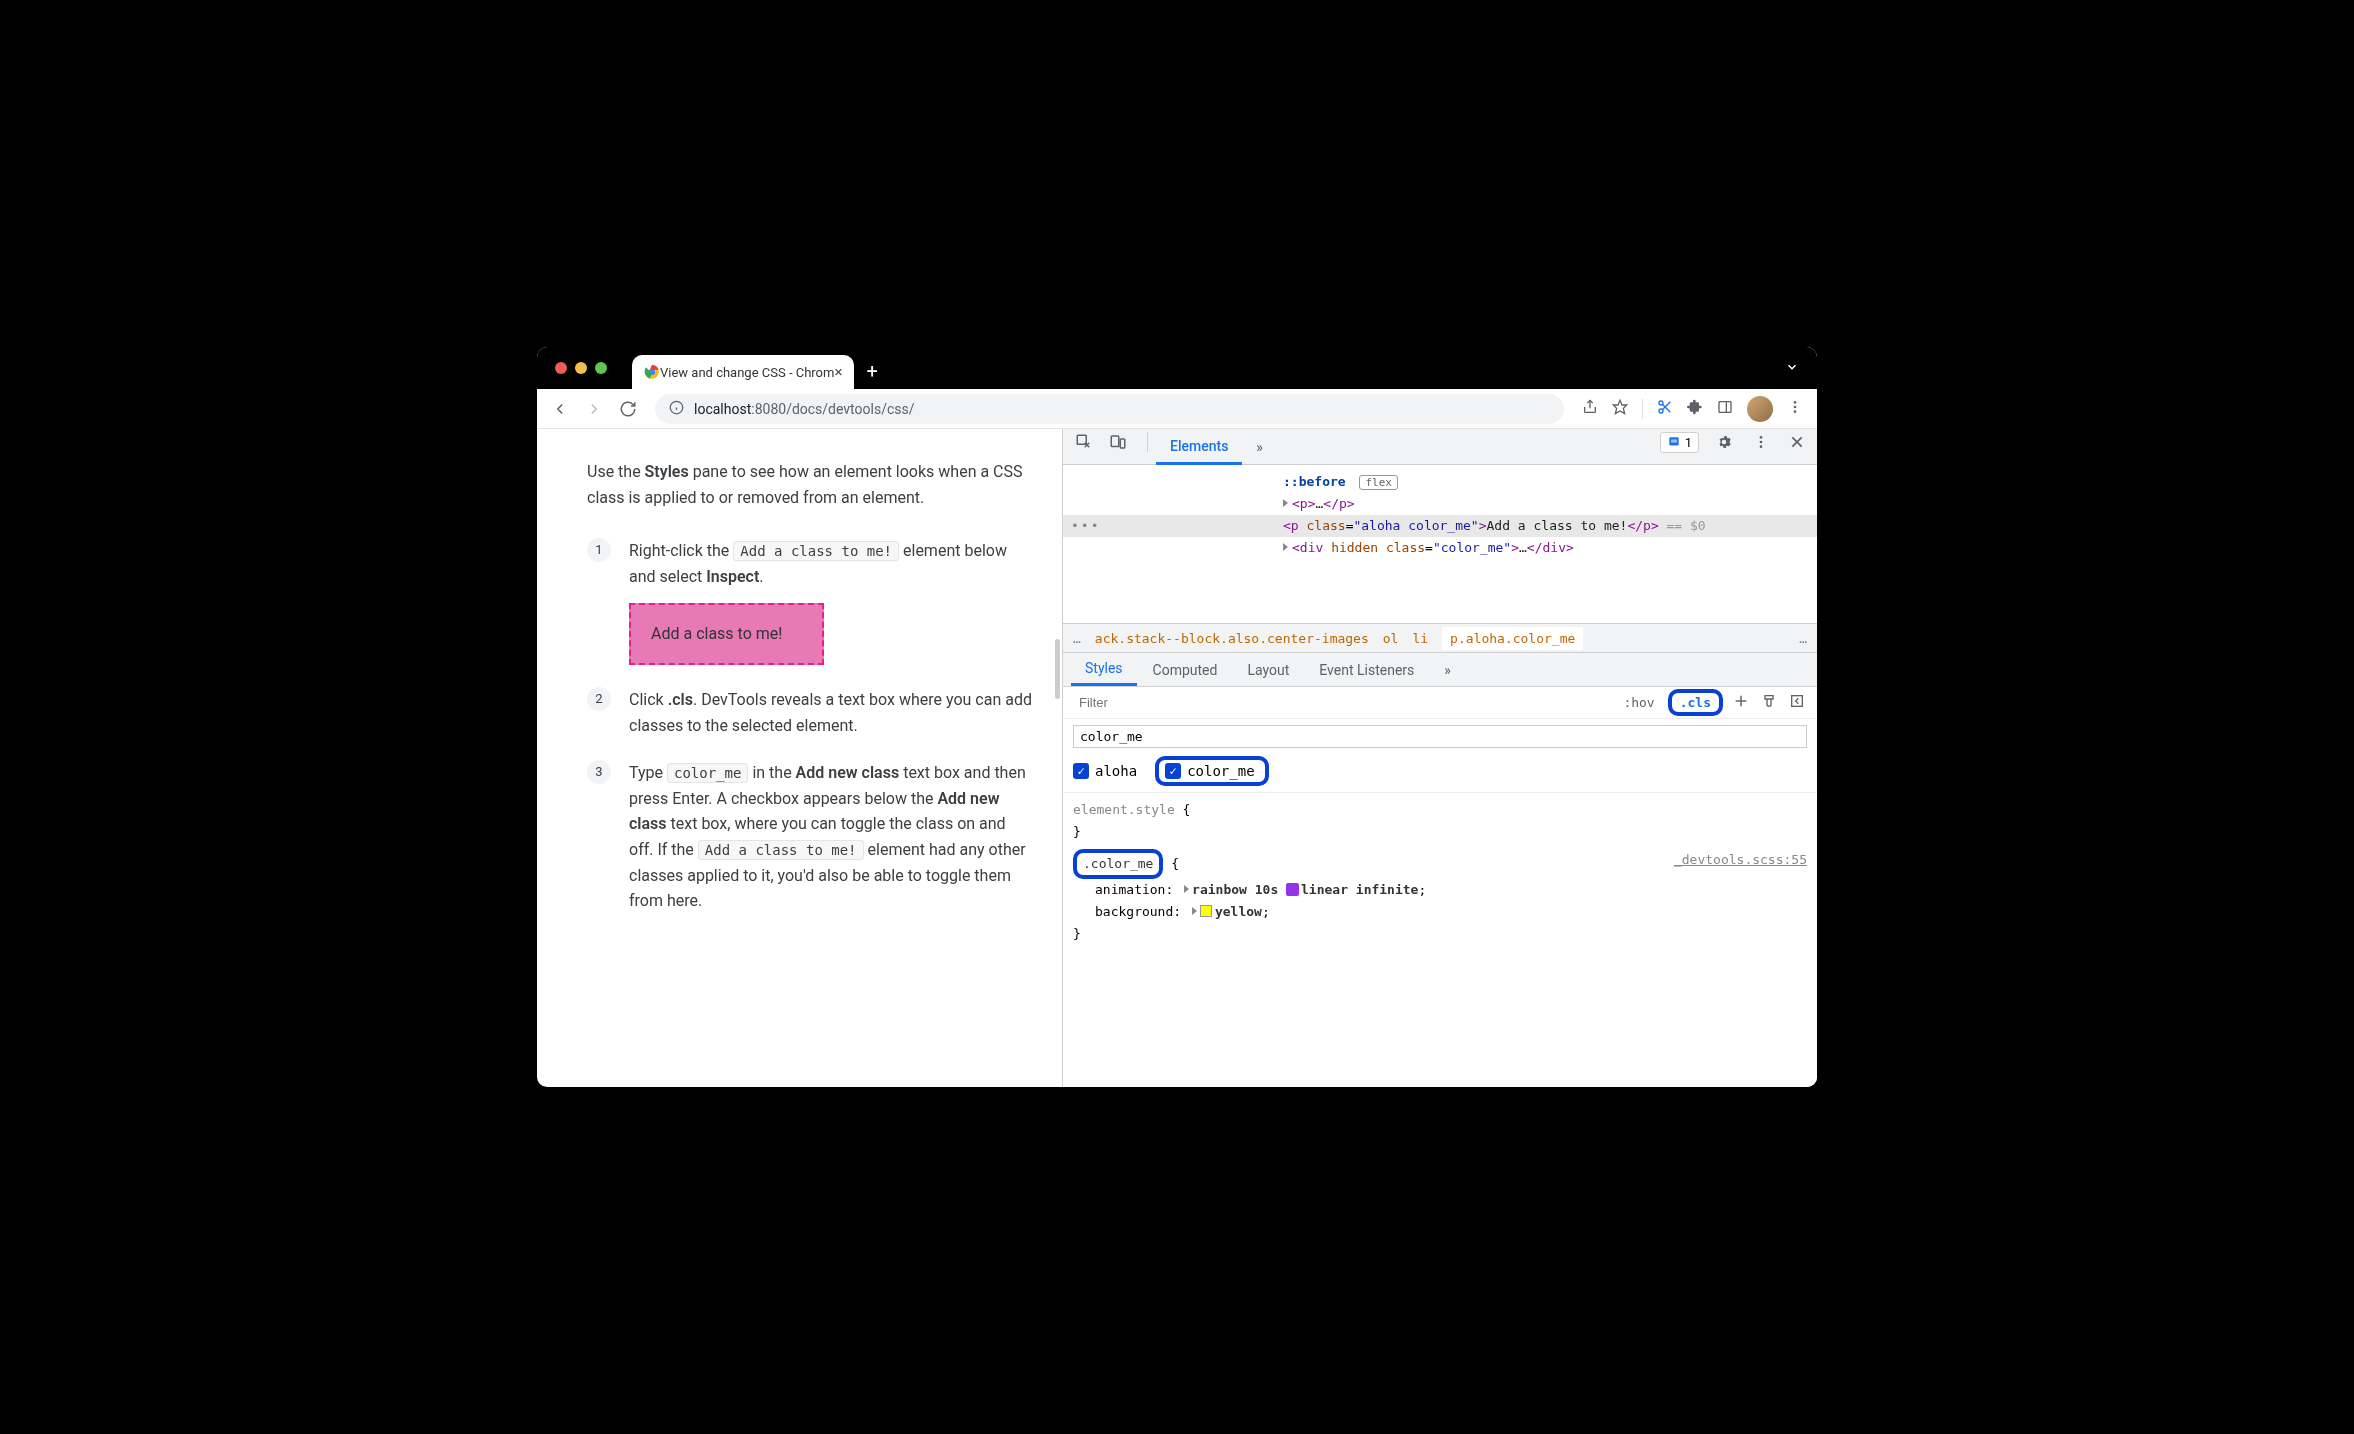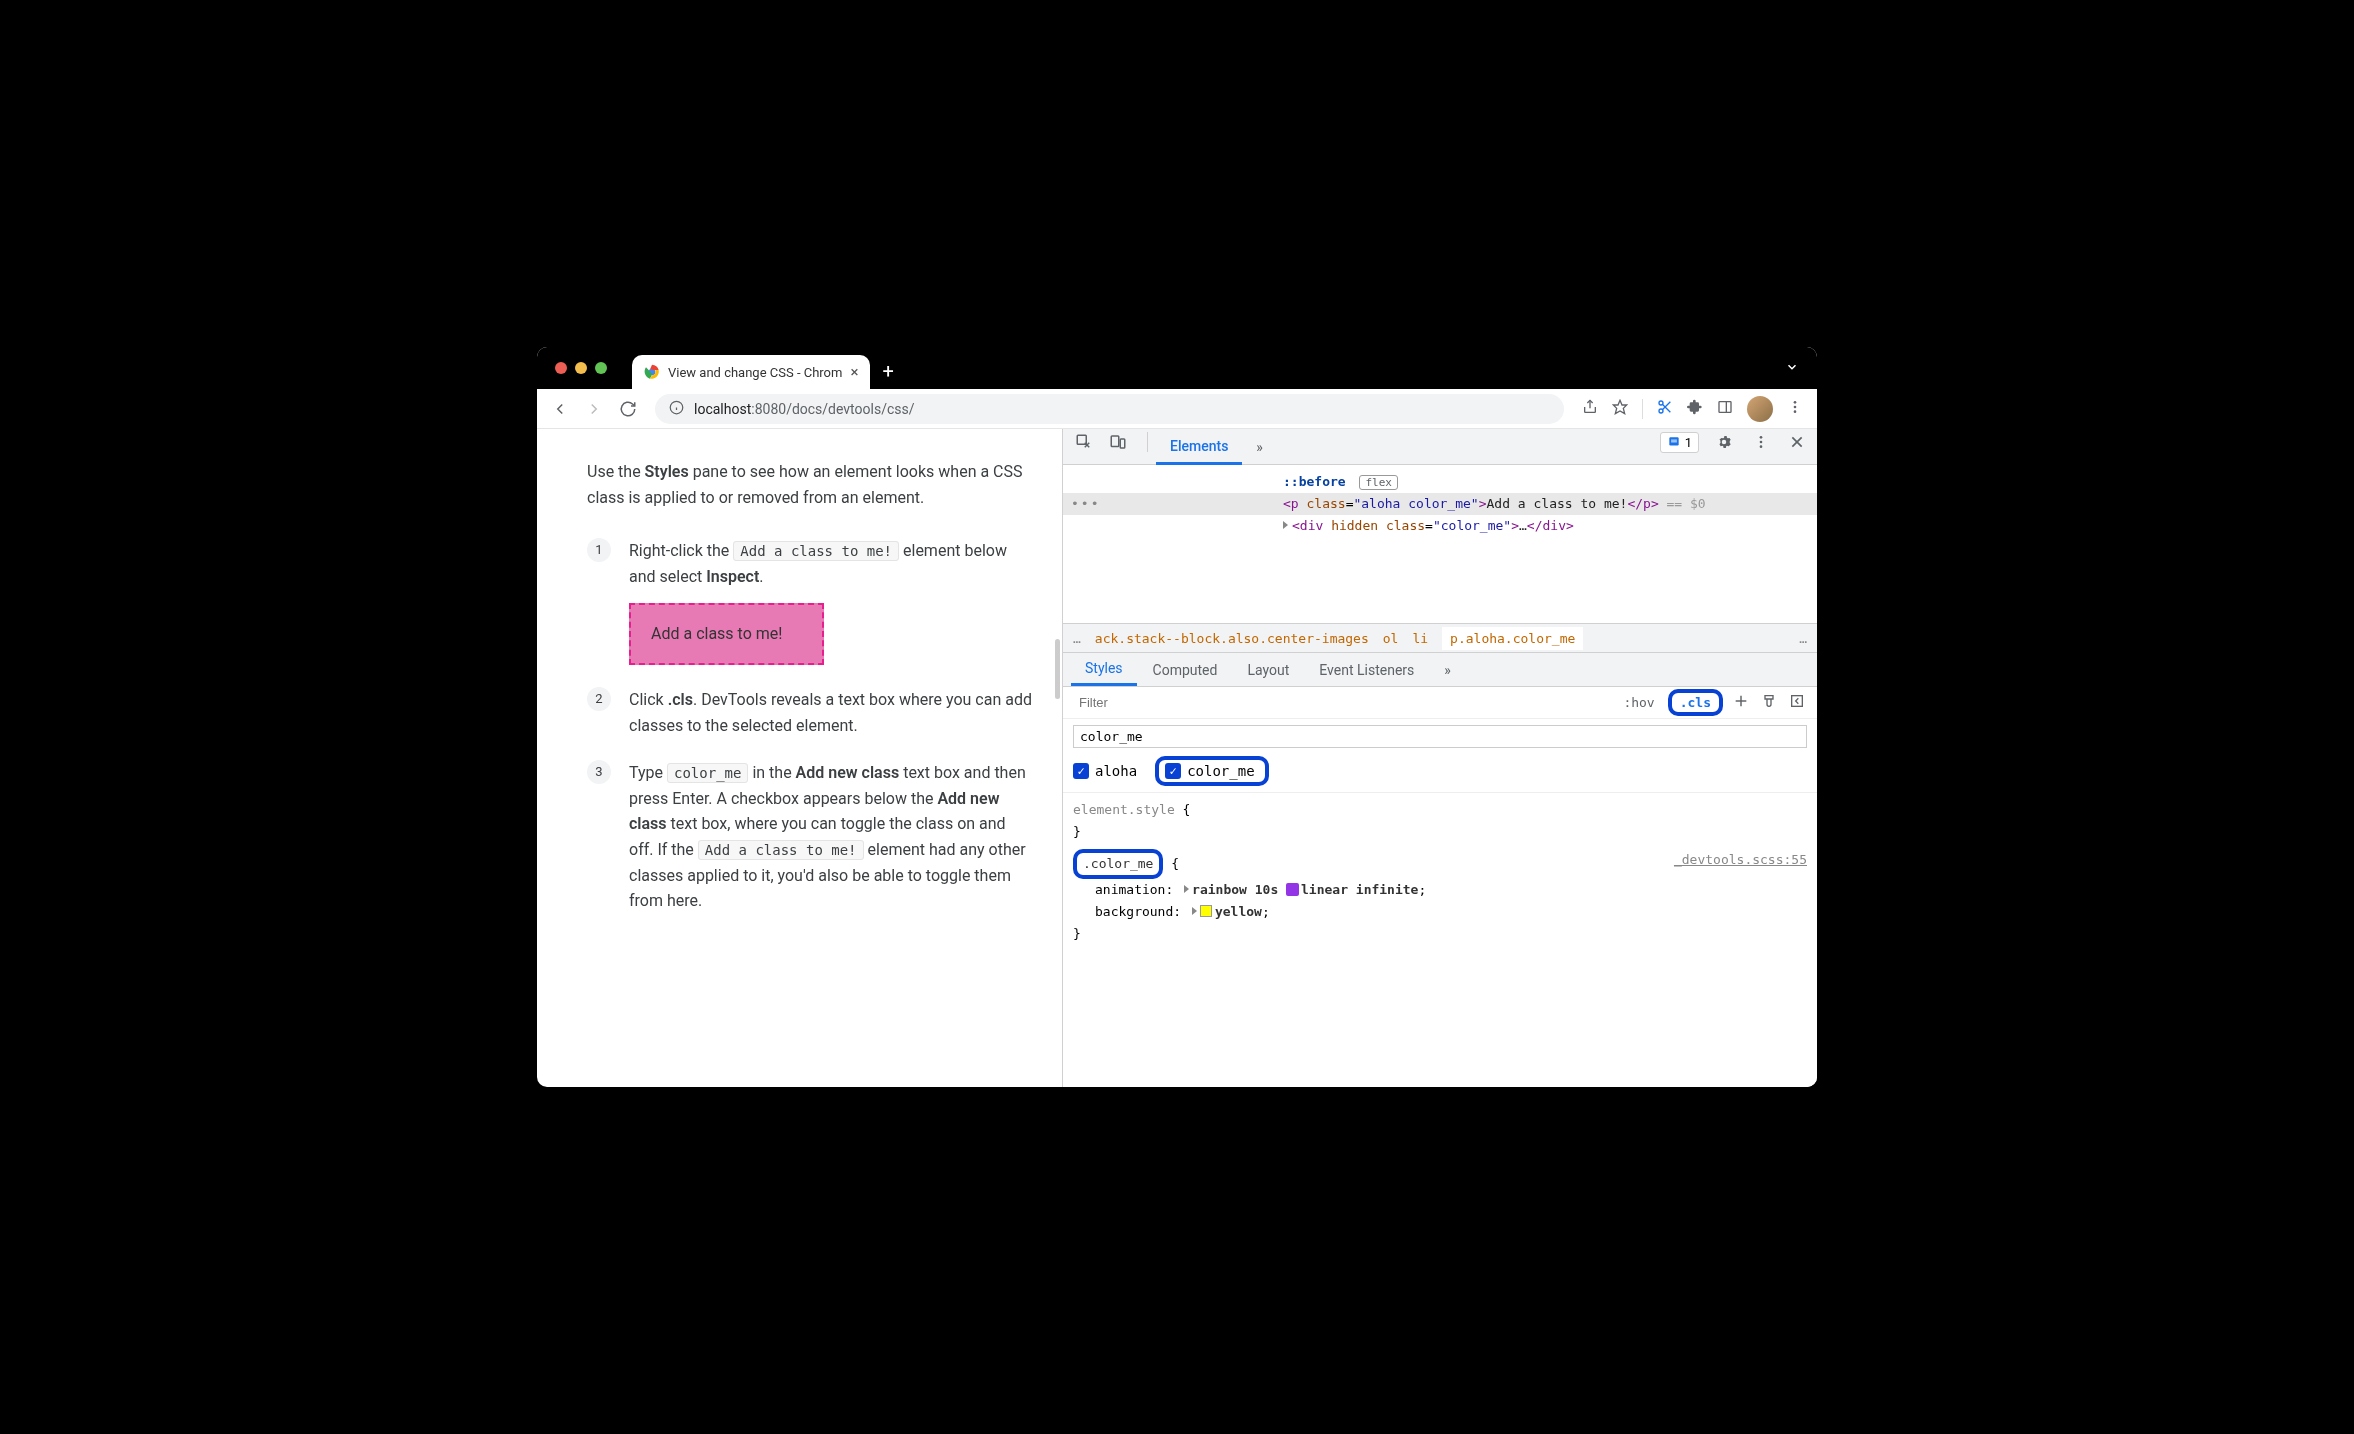--- a/index.html
+++ b/index.html
@@ -54,21 +54,21 @@
       height: 100%;
       flex: 1;
     }
     .tab {
       background: #fff;
       border-radius: 10px 10px 0 0;
       height: 34px;
       display: flex;
       align-items: center;
       padding: 0 12px;
-      gap: 8px;
+      gap: 0;
       font-size: 13px;
       color: #333;
       max-width: 260px;
     }
     .chrome-logo {
       width: 16px;
       height: 16px;
       position: relative;
     }
     .tab-title {
@@ -692,20 +692,23 @@
               </svg>
           </span>
         </div>
       </div>
 
       <div class="dom-tree">
         <div class="dom-line">
           <span class="pseudo">::before</span>
           <span class="flex-badge">flex</span>
         </div>
+        <div class="dom-line">
+          <span class="triangle"></span><span class="tag">&lt;p&gt;</span><span class="text-node">…</span><span class="tag">&lt;/p&gt;</span>
+        </div>
         <div class="dom-line selected">
           <span class="ellipsis-hover">•••</span>
           <span class="tag">&lt;p</span> <span class="attr-name">class</span>=<span class="attr-val">"aloha color_me"</span><span class="tag">&gt;</span><span class="text-node">Add a class to me!</span><span class="tag">&lt;/p&gt;</span><span class="gray"> == $0</span>
         </div>
         <div class="dom-line">
           <span class="triangle"></span><span class="tag">&lt;div</span> <span class="attr-name">hidden</span> <span class="attr-name">class</span>=<span class="attr-val">"color_me"</span><span class="tag">&gt;</span><span class="text-node">…</span><span class="tag">&lt;/div&gt;</span>
         </div>
       </div>
 
       <div class="breadcrumb">

